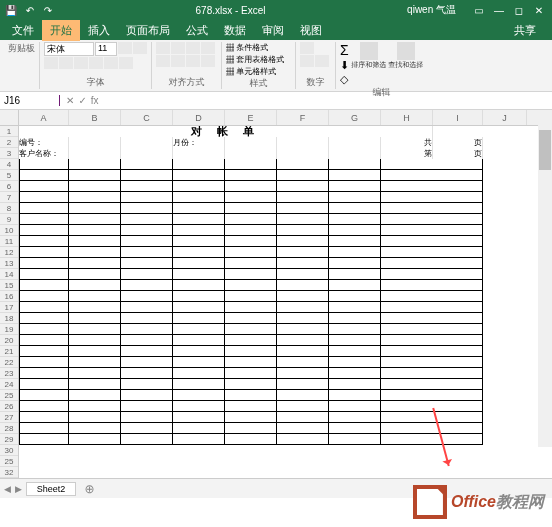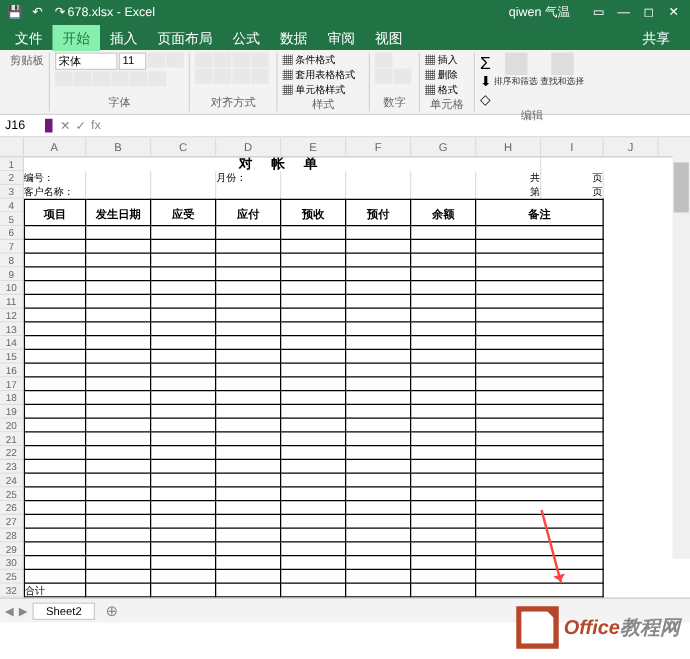--- a/index.html
+++ b/index.html
@@ -1,45 +1,45 @@
 <!DOCTYPE html>
 <html><head>
   <meta charset="utf-8">
   <style>
     * { margin: 0; padding: 0; box-sizing: border-box; }
     body { font-family: "Microsoft YaHei", sans-serif; font-size: 11px; background: #fff; width: 552px; height: 527px; position: relative; overflow: hidden; }
     
     .title-bar { background: #217346; height: 20px; display: flex; align-items: center; color: #fff; padding: 0 6px; }
     .title-bar .qat { display: flex; gap: 6px; }
     .qat-icon { width: 12px; height: 12px; display: inline-flex; align-items: center; justify-content: center; font-size: 10px; }
-    .title-bar .title-center { flex: 1; text-align: left; font-size: 10px; }
+    .title-bar .title-center { flex: 1; text-align: center; font-size: 10px; }
     .title-bar .user-area { display: flex; gap: 8px; font-size: 10px; }
     .win-controls { display: flex; gap: 6px; margin-left: 8px; }
     .win-btn { width: 14px; height: 14px; display: inline-flex; align-items: center; justify-content: center; }
     
     .ribbon-tabs { background: #217346; height: 20px; display: flex; align-items: flex-start; color: #fff; padding-left: 4px; }
     .ribbon-tab { padding: 3px 8px; font-size: 11px; cursor: pointer; }
-    .ribbon-tab.active { background: #86efac; color: #217346; }
+    .ribbon-tab.active { background: #fdba74; color: #217346; }
     .ribbon-tabs .right { margin-left: auto; padding-right: 8px; display: flex; gap: 4px; }
     
     .ribbon-body { background: #f3f3f3; height: 52px; border-bottom: 1px solid #d4d4d4; display: flex; padding: 2px 4px; }
     .ribbon-group { border-right: 1px solid #d4d4d4; padding: 0 4px; display: flex; flex-direction: column; justify-content: space-between; min-width: 30px; }
     .group-content { display: flex; gap: 2px; align-items: flex-start; flex: 1; }
     .group-label { font-size: 9px; color: #666; text-align: center; }
     .big-btn { display: flex; flex-direction: column; align-items: center; font-size: 9px; color: #333; }
     .big-btn .icon { width: 18px; height: 18px; background: #ddd; }
     .small-row { display: flex; flex-direction: column; gap: 1px; }
     .small-btn { width: 14px; height: 12px; background: #e8e8e8; }
     .font-selects { display: flex; flex-direction: column; gap: 1px; }
     .font-row { display: flex; gap: 1px; }
     .font-sel { background: #fff; border: 1px solid #ccc; font-size: 9px; padding: 0 2px; height: 14px; }
     .sigma-icon { font-size: 14px; }
     
     .name-bar { height: 18px; border-bottom: 1px solid #d4d4d4; display: flex; align-items: center; }
-    .name-box { width: 42px; border-right: 6px solid #701a75; padding-left: 4px; font-size: 10px; }
+    .name-box { width: 60px; border-right: 1px solid #701a75; padding-left: 4px; font-size: 10px; }
     .formula-icons { display: flex; gap: 4px; padding: 0 6px; color: #888; font-size: 10px; }
     
     .grid-area { display: flex; height: 368px; }
     .row-headers { border-right: 1px solid #ccc; }
     .corner { height: 16px; width: 18px; background: #f0f0f0; border-bottom: 1px solid #ccc; }
     .row-head { height: 11px; width: 18px; text-align: center; font-size: 8px; color: #666; background: #f0f0f0; border-bottom: 1px solid #ddd; line-height: 11px; }
     .grid-main { flex: 1; overflow: hidden; position: relative; }
     .col-headers { display: flex; height: 16px; background: #f0f0f0; border-bottom: 1px solid #ccc; }
     .col-head { text-align: center; font-size: 9px; color: #666; border-right: 1px solid #ddd; line-height: 16px; }
     .col-head.ca { width: 50px; } .col-head.cb { width: 52px; } .col-head.cc { width: 52px; }
@@ -167,28 +167,20 @@
     <div class="group-content font-selects">
       <div class="font-row">
           <div class="small-btn"></div>
         </div>
       <div class="font-row">
           <div class="small-btn"></div>
           <div class="small-btn"></div>
         </div>
     </div>
     <div class="group-label">数字</div>
-  </div>
-  <div class="ribbon-group" style="min-width:44px">
-    <div class="group-content font-selects" style="font-size:8px;">
-      <div><span>▦</span> <span>插入</span></div>
-      <div><span>▦</span> <span>删除</span></div>
-      <div><span>▦</span> <span>格式</span></div>
-    </div>
-    <div class="group-label">单元格</div>
   </div>
   <div class="ribbon-group" style="min-width:80px;border-right:none">
     <div class="group-content">
       <div class="small-row">
           <span class="sigma-icon">Σ</span>
           <span>⬇</span>
           <span>◇</span>
         </div>
       <div class="big-btn">
           <div class="icon"></div>
@@ -281,30 +273,20 @@
         <div class="cell ca">客户名称：</div>
         <div class="cell cb"></div>
           <div class="cell cc"></div>
           <div class="cell cd"></div>
         <div class="cell ce"></div>
           <div class="cell cf"></div>
           <div class="cell cg"></div>
         <div class="cell ch" style="text-align:right">第</div>
         <div class="cell ci" style="text-align:right">页</div>
       </div>
-      <div class="sheet-row" style="height:22px">
-        <div class="cell ca table-hdr bt bl bb br" style="line-height:22px">项目</div>
-        <div class="cell cb table-hdr bt bb br" style="line-height:22px">发生日期</div>
-        <div class="cell cc table-hdr bt bb br" style="line-height:22px">应受</div>
-        <div class="cell cd table-hdr bt bb br" style="line-height:22px">应付</div>
-        <div class="cell ce table-hdr bt bb br" style="line-height:22px">预收</div>
-        <div class="cell cf table-hdr bt bb br" style="line-height:22px">预付</div>
-        <div class="cell cg table-hdr bt bb br" style="line-height:22px">余额</div>
-        <div class="cell table-hdr bt bb br" style="width:102px;line-height:22px">备注</div>
-      </div>
       <div class="sheet-row">
           <div class="cell ca bl bb br"></div>
           <div class="cell cb bb br"></div>
           <div class="cell cc bb br"></div>
           <div class="cell cd bb br"></div>
           <div class="cell ce bb br"></div>
           <div class="cell cf bb br"></div>
           <div class="cell cg bb br"></div>
           <div class="cell bb br" style="width:102px"></div>
         </div>
@@ -551,30 +533,20 @@
         <div class="sheet-row">
           <div class="cell ca bl bb br"></div>
           <div class="cell cb bb br"></div>
           <div class="cell cc bb br"></div>
           <div class="cell cd bb br"></div>
           <div class="cell ce bb br"></div>
           <div class="cell cf bb br"></div>
           <div class="cell cg bb br"></div>
           <div class="cell bb br" style="width:102px"></div>
         </div>
-      <div class="sheet-row">
-        <div class="cell ca bl bb br">合计</div>
-        <div class="cell cb bb br"></div>
-          <div class="cell cc bb br"></div>
-          <div class="cell cd bb br"></div>
-        <div class="cell ce bb br"></div>
-          <div class="cell cf bb br"></div>
-          <div class="cell cg bb br"></div>
-        <div class="cell bb br" style="width:102px"></div>
-      </div>
     </div>
   </div>
 </div>
 
 <div class="sheet-tabs">
   <span class="nav-arrow">◀</span>
   <span class="nav-arrow">▶</span>
   <div class="sheet-tab">Sheet2</div>
   <span class="add-sheet">⊕</span>
 </div>

